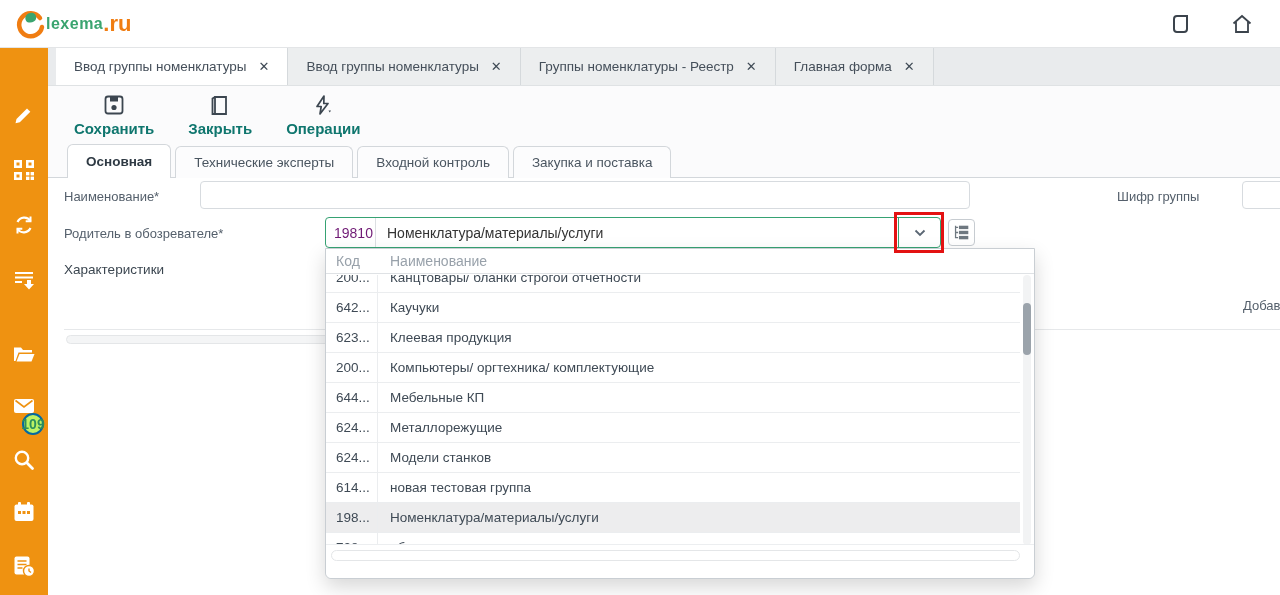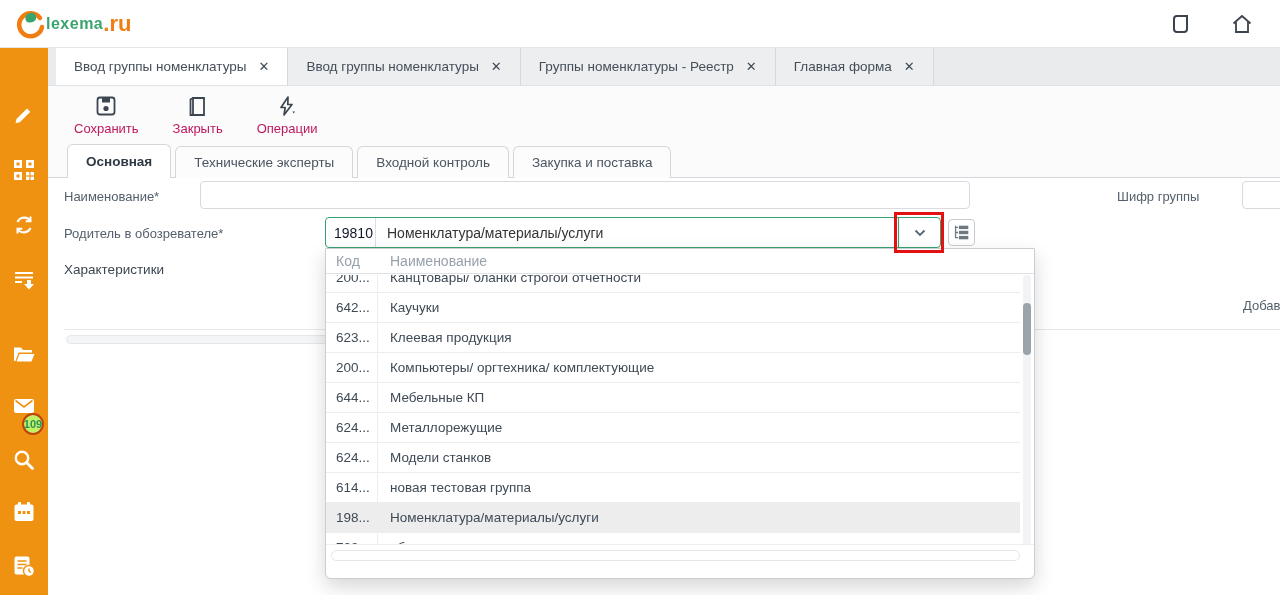--- a/index.html
+++ b/index.html
@@ -12,53 +12,53 @@
   .logo { display:flex; align-items:center; margin-left:12px; cursor:pointer; }
   .logo-text { font-size:16px; font-weight:bold; color:#3aa46f; letter-spacing:.5px; }
   .logo-ru { font-size:22px; font-weight:bold; color:#f07d12; }
   .header-icons { position:absolute; right:26px; top:0; height:48px; display:flex; align-items:center; gap:38px; }
   .hicon { width:24px; height:24px; display:inline-flex; cursor:pointer; }
 
   
   .sidebar { position:absolute; left:0; top:48px; width:48px; height:547px; background:#ef9211; z-index:9; }
   .sb-icon { position:absolute; left:12px; width:24px; height:24px; cursor:pointer; }
   .sb-badge { position:absolute; left:22px; top:365px; width:22px; height:22px; border-radius:50%;
-    background:#bef264; border:2px solid #c2410c; color:#2e8f5c; font-size:11px; font-weight:bold;
+    background:#bef264; border:2px solid #0369a1; color:#2e8f5c; font-size:14px; font-weight:bold;
     display:flex; align-items:center; justify-content:center; z-index:2; }
 
   
   .tabstrip { position:absolute; left:48px; top:48px; width:1232px; height:38px; background:#e9ebed;
     border-bottom:1px solid #dfe2e4; display:flex; align-items:stretch; padding-left:8px; }
   .tab { display:flex; align-items:center; gap:12px; padding:0 18px; font-size:13.5px; color:#454f5a;
     background:#eceeef; border-right:1px solid #d5d9dc; cursor:pointer; white-space:nowrap; }
   .tab.active { background:#fff; border-right:1px solid #d5d9dc; }
   .tab .x { font-size:13px; color:#3f4a55; font-weight:bold; cursor:pointer; }
 
   
   .toolbar { position:absolute; left:48px; top:86px; width:1232px; height:57px; background:#fbfbfc;
     display:flex; align-items:center; padding-left:26px; gap:34px; }
   .tbtn { display:flex; flex-direction:column; align-items:center; gap:3px; cursor:pointer; }
   .tbtn svg { width:24px; height:24px; }
-  .tbtn .tlabel { font-size:13px; color:#be185d; }
+  .tbtn .tlabel { font-size:15px; color:#0f766e;font-weight:bold; }
 
   
   .subtabstrip { position:absolute; left:48px; top:143px; width:1232px; height:35px; background:#fbfbfc;
     border-bottom:1px solid #d3d7db; padding-left:19px; display:flex; align-items:flex-end; }
   .subtab { position:relative; display:flex; align-items:center; height:32px; padding:0 18px; margin-right:4px;
     background:#fcfcfd; border:1px solid #d3d7db; border-bottom:none; border-radius:6px 6px 0 0;
     font-size:13.5px; color:#4a5560; cursor:pointer; bottom:-1px; }
   .subtab.active { background:#fff; font-weight:bold; color:#2f3a44; height:34px; z-index:2; }
 
   
   .flabel { position:absolute; font-size:13px; color:#55606c; }
   .finput { position:absolute; border:1px solid #d7dbdf; border-radius:4px; background:#fff;
     font-size:14px; color:#333; padding:0 8px; outline:none; }
   .combo { position:absolute; left:325px; top:217px; width:616px; height:31px; border:1px solid #36a273;
     border-radius:4px; background:#fff; display:flex; align-items:stretch; z-index:3; }
-  .combo-code { width:50px; display:flex; align-items:center; padding-left:8px; font-size:14px; color:#0f172a;
+  .combo-code { width:50px; display:flex; align-items:center; padding-left:8px; font-size:14px; color:#701a75;
     border-right:1px solid #dcdfe2; }
   .combo-value { flex:1; display:flex; align-items:center; padding-left:11px; font-size:14px; color:#333; }
   .combo-arrow { width:42px; border-left:1px solid #36a273; display:flex; align-items:center; justify-content:center; cursor:pointer; }
   .treebtn { position:absolute; left:948px; top:219px; width:27px; height:27px; border:1px solid #c7ccd1;
     border-radius:4px; background:#fff; display:flex; align-items:center; justify-content:center; cursor:pointer; z-index:3; }
   .redbox { position:absolute; left:894px; top:212px; width:50px; height:41px; border:3px solid #e31212; z-index:30; }
   .chars-label { position:absolute; left:64px; top:262px; font-size:13.5px; font-weight:normal; color:#3b4650; }
   .add-label { position:absolute; left:1243px; top:298px; font-size:13px; color:#55606c; cursor:pointer; white-space:nowrap; }
   .grid-sep { position:absolute; left:64px; top:329px; width:1216px; border-top:1px solid #e6e8ea; z-index:1; }
   .hscroll-main { position:absolute; left:66px; top:335px; width:950px; height:9px; border-radius:5px;

